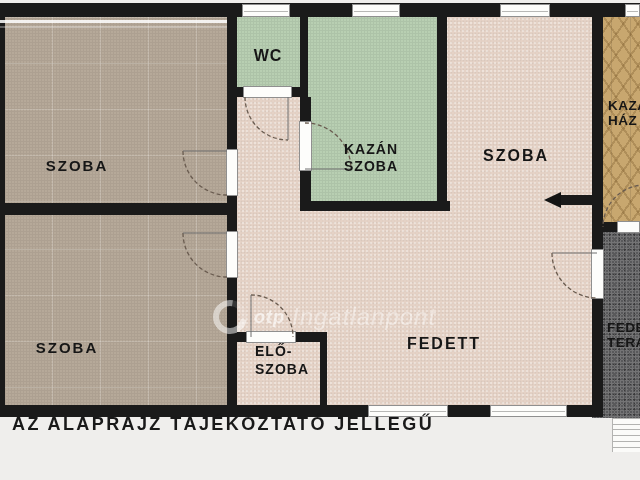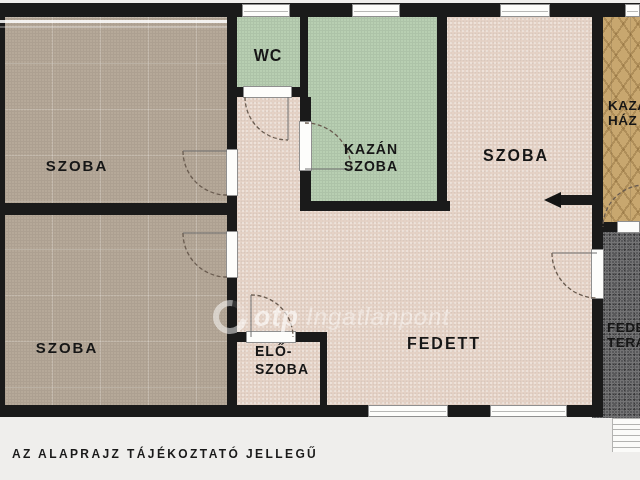--- a/index.html
+++ b/index.html
@@ -31,26 +31,26 @@
       radial-gradient(rgba(0,0,0,.35) 1px, transparent 1.3px);
     background-size:3px 3px,5px 5px;}
   .wall{position:absolute;background:#1a1a1a;}
   .win,.door{position:absolute;background:#fdfdfb;border:1px solid #8f8f8f;box-sizing:border-box;z-index:20;}
   .win.h::after{content:"";position:absolute;left:1px;right:1px;top:50%;height:1px;background:#b8b8b6;}
   .lbl{position:absolute;font-weight:bold;color:#161616;z-index:50;white-space:nowrap;}
   .center{transform:translate(-50%,-50%);text-align:center;}
   .wm{position:absolute;left:213px;top:300px;display:flex;align-items:center;gap:7px;z-index:40;}
   .wm-ring{width:22px;height:22px;border:6px solid rgba(255,255,255,.5);border-right-color:rgba(255,255,255,.12);
            border-radius:50%;transform:rotate(-35deg);}
-  .wm-brand{font-size:27px;font-weight:bold;font-style:italic;color:rgba(255,255,255,.62);letter-spacing:1px;}
+  .wm-brand{font-size:18px;font-weight:bold;font-style:italic;color:rgba(255,255,255,.62);letter-spacing:1px;}
   .wm-name{font-size:24px;font-style:italic;color:rgba(255,255,255,.42);letter-spacing:1px;text-align:center;}
   .steps{position:absolute;left:612px;top:418px;width:28px;height:34px;z-index:15;
          background:repeating-linear-gradient(to bottom,#b3b3b1 0 1px,#fbfbf9 1px 5.7px);
          border-left:1px solid #b3b3b1;}
-  .caption{position:absolute;left:12px;top:447px;font-size:12px;font-weight:bold;
+  .caption{position:absolute;left:12px;top:414px;font-size:18px;font-weight:bold;
            letter-spacing:2.4px;color:#191919;z-index:60;}
   svg.arcs{position:absolute;left:0;top:0;z-index:30;pointer-events:none;}
   .arrow{position:absolute;left:544px;top:192px;width:0;height:0;z-index:25;
          border-right:17px solid #141414;border-top:8px solid transparent;border-bottom:8px solid transparent;}
   .band{position:absolute;background:#fff;z-index:5;}
 </style>
 </head>
 <body>
 
 <div id="screen">

